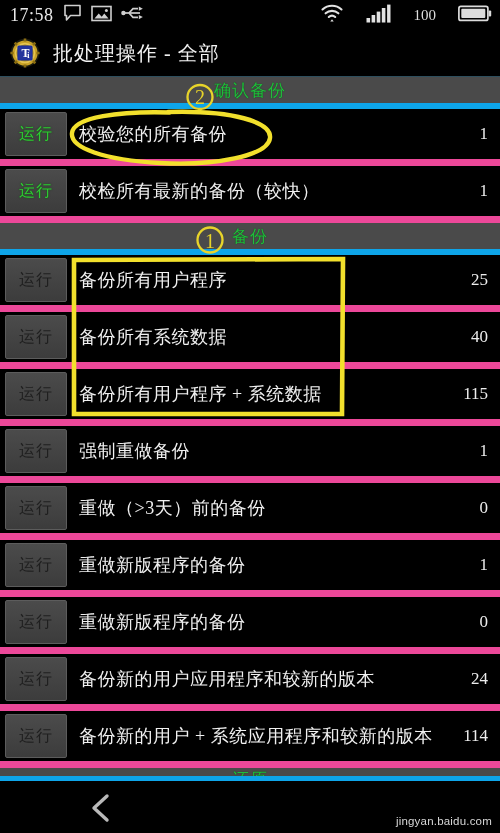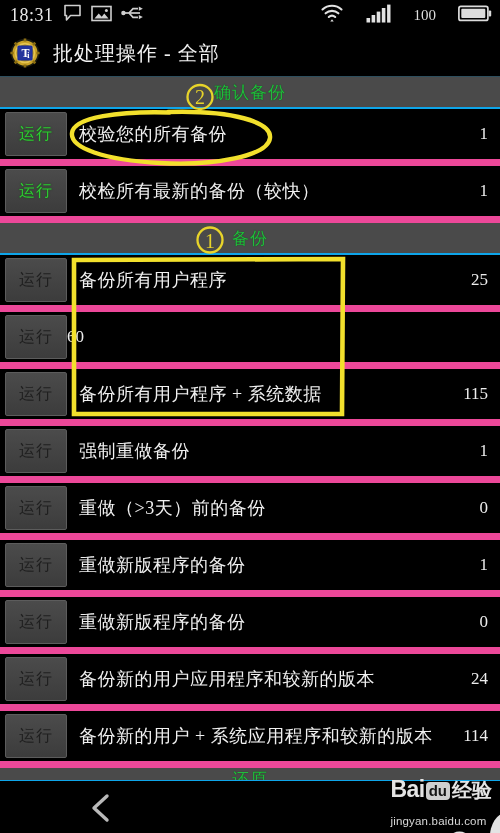--- a/index.html
+++ b/index.html
@@ -62,21 +62,21 @@
     letter-spacing: 1px;
     white-space: nowrap;
   }
 
   
   .list { position: relative; background: #000; }
 
   .section-header {
     height: 32px;
     background: #4a4a4a;
-    border-bottom: 2px solid #0ea5e9;
+    border-bottom: 6px solid #0ea5e9;
     display: flex;
     align-items: center;
     justify-content: center;
   }
   .section-header .sh-label {
     color: #22bb3c;
     font-size: 17px;
     letter-spacing: 1px;
     text-shadow: 0 0 1px #0a3f12;
   }
@@ -188,21 +188,21 @@
   }
   .wm-paw { position: relative; width: 0; height: 0; }
 </style>
 </head>
 <body>
 
 <div id="app">
 
   <div class="statusbar">
     <div class="sb-left">
-      <span class="sb-clock">18:31</span>
+      <span class="sb-clock">17:58</span>
 
       <span class="sb-icon">
         <svg width="19" height="18" viewBox="0 0 19 18">
           <path d="M2 1.5h15v10H7.5L3.5 16v-4.5H2z" fill="none" stroke="#cfcfcf" stroke-width="1.6" stroke-linejoin="round"></path>
         </svg>
       </span>
 
       <span class="sb-icon">
         <svg width="21" height="17" viewBox="0 0 21 17">
           <rect x="1" y="1.5" width="19" height="14" fill="none" stroke="#cfcfcf" stroke-width="1.6"></rect>
@@ -294,21 +294,22 @@
       <div class="section-header">
         <span class="sh-label">备份</span>
       </div>
       <div class="row">
         <div class="row-btn disabled">运行</div>
         <div class="row-label">备份所有用户程序</div>
         <div class="row-count">25</div>
       </div>
       <div class="row">
         <div class="row-btn disabled">运行</div>
-        <div class="row-count">60</div>
+        <div class="row-label">备份所有系统数据</div>
+        <div class="row-count">40</div>
       </div>
       <div class="row">
         <div class="row-btn disabled">运行</div>
         <div class="row-label">备份所有用户程序 + 系统数据</div>
         <div class="row-count">115</div>
       </div>
       <div class="row">
         <div class="row-btn disabled">运行</div>
         <div class="row-label">强制重做备份</div>
         <div class="row-count">1</div>
@@ -368,33 +369,17 @@
   </svg>
 
   <div class="navbar">
     <span class="nav-back">
       <svg width="26" height="32" viewBox="0 0 26 32">
         <path d="M19 4 L6 16 L19 28" fill="none" stroke="#b9b9b9" stroke-width="3.4" stroke-linecap="round" stroke-linejoin="round"></path>
       </svg>
     </span>
 
     <div class="watermark">
-      <div class="wm-row">
-        <span class="wm-bai">Bai</span>
-        <span class="wm-du">du</span>
-        <span class="wm-paw">
-          <svg width="1" height="1" viewBox="0 0 1 1" style="position:absolute;left:-26px;top:-9px;width:26px;height:12px;overflow:visible">
-            <g fill="#e4e4e4" transform="translate(0,0) scale(0.055)">
-              <ellipse cx="40" cy="100" rx="28" ry="40"></ellipse>
-              <ellipse cx="110" cy="70" rx="24" ry="38"></ellipse>
-              <ellipse cx="180" cy="72" rx="24" ry="38"></ellipse>
-              <ellipse cx="250" cy="104" rx="28" ry="40"></ellipse>
-              <ellipse cx="145" cy="172" rx="70" ry="52"></ellipse>
-            </g>
-          </svg>
-        </span>
-        <span class="wm-jy">经验</span>
-      </div>
       <div class="wm-url">jingyan.baidu.com</div>
     </div>
   </div>
 
 </div>
 
 </body></html>

